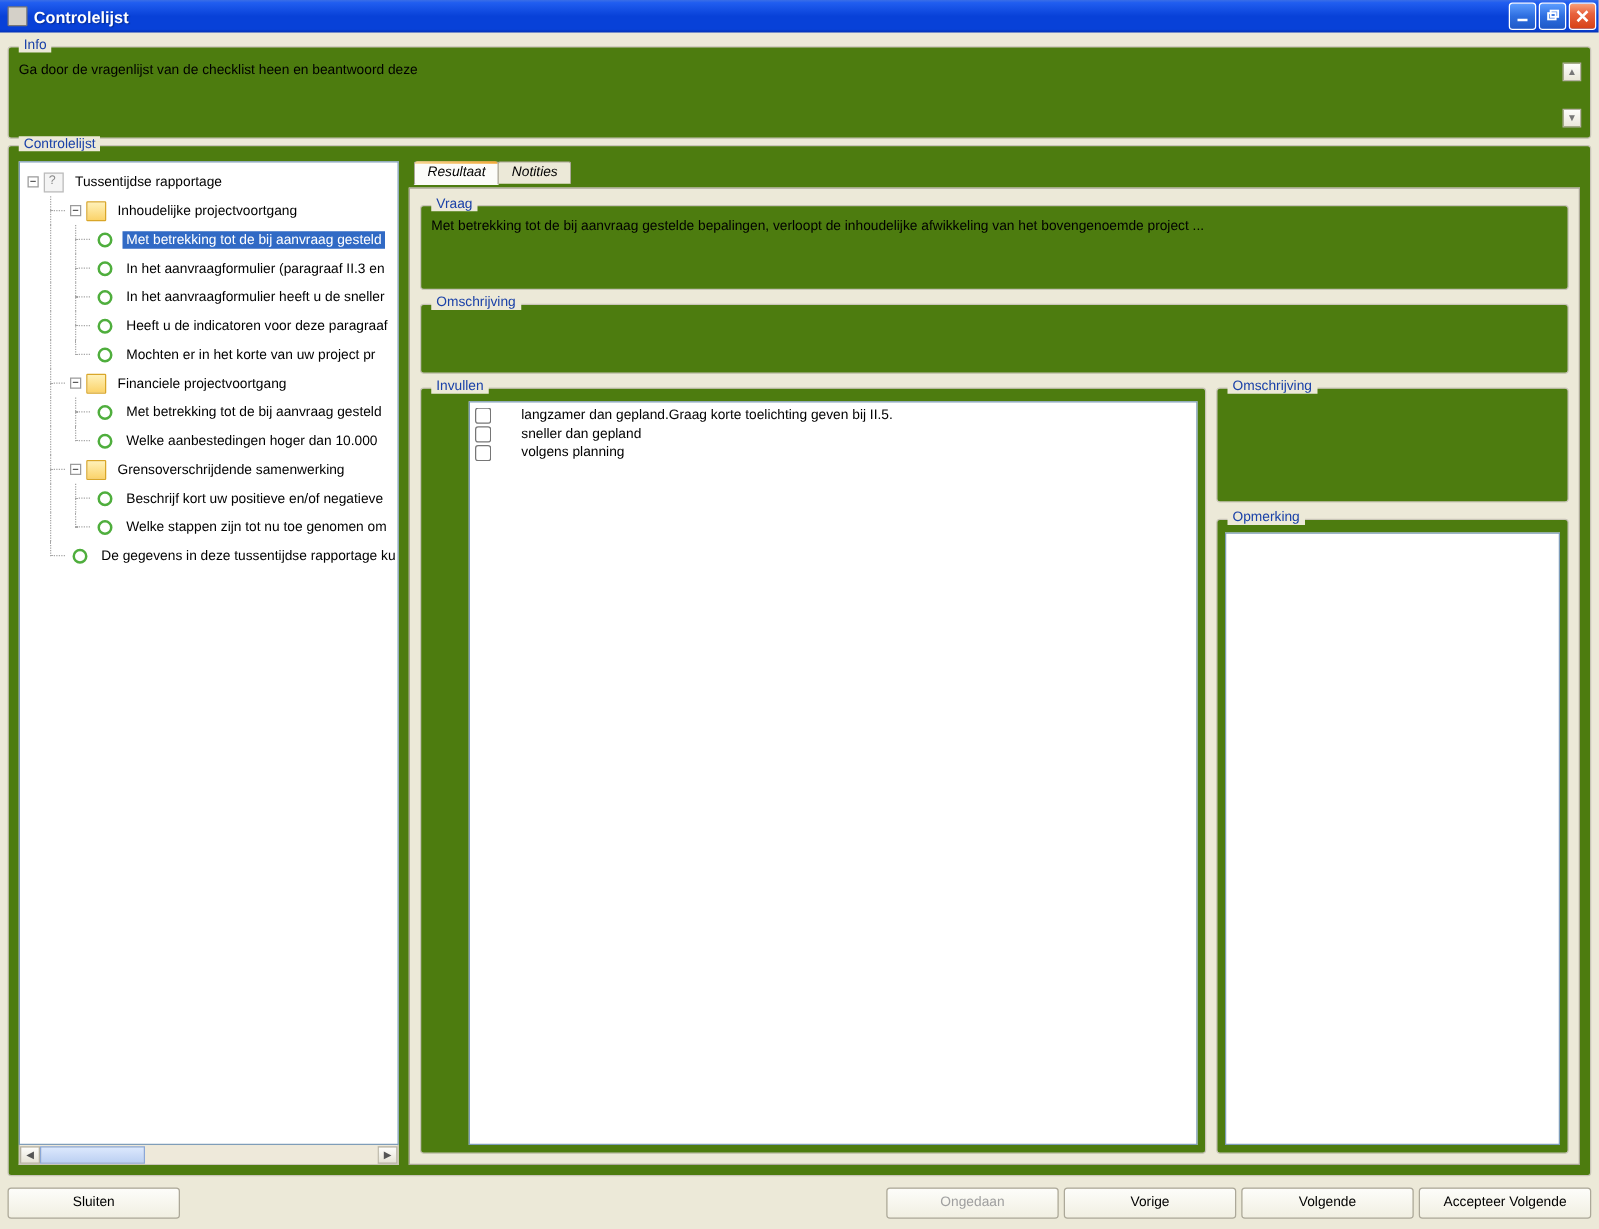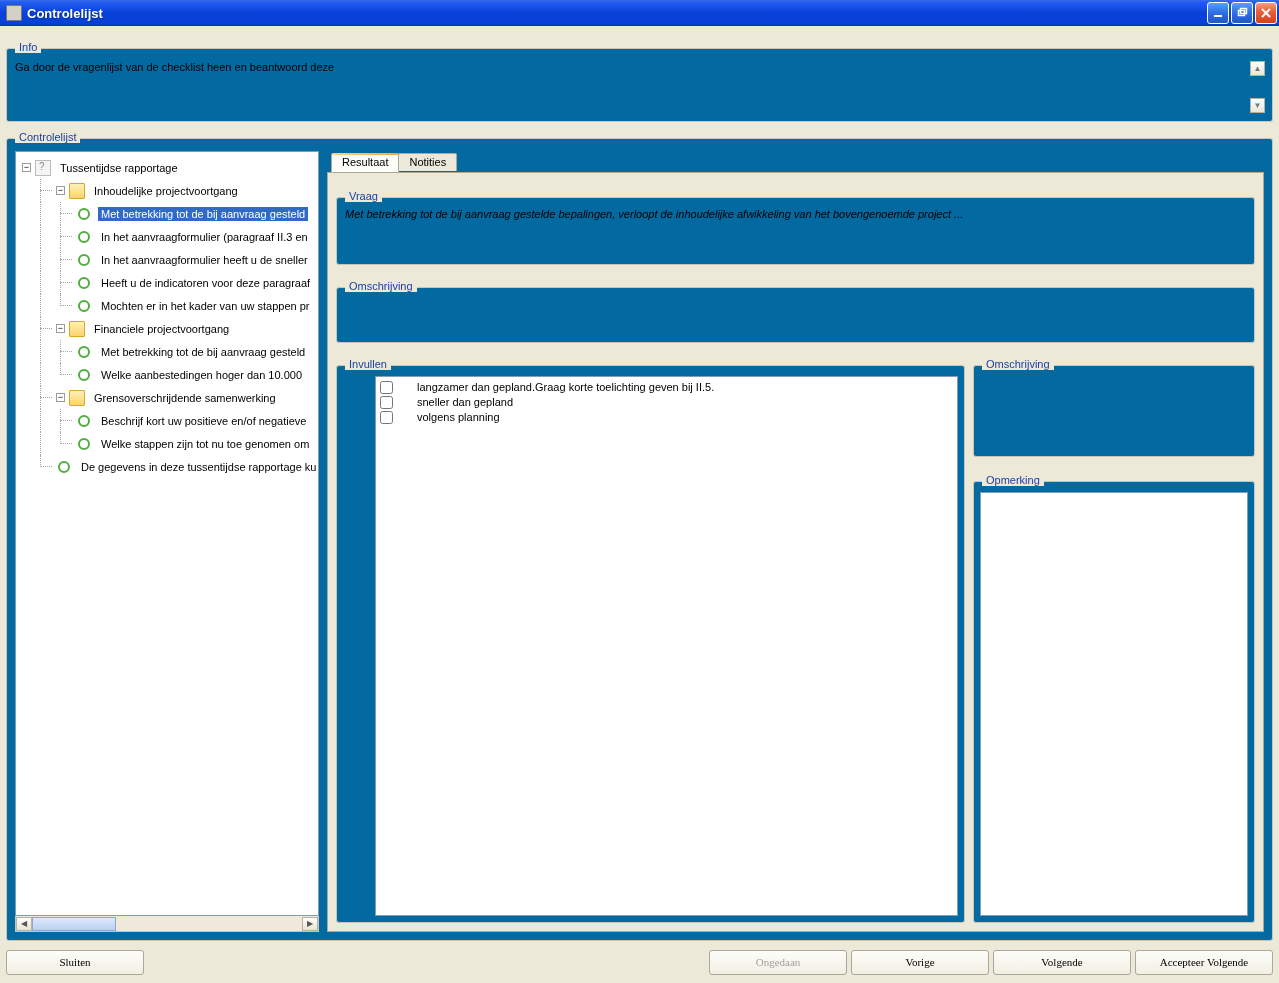--- a/index.html
+++ b/index.html
@@ -52,22 +52,22 @@
     height: calc(983px - 26px);
     padding: 6px 6px 6px 6px;
     display: flex; flex-direction: column;
   }
 
   
   .groupbox {
     border: 1px solid #c9c5b8;
     border-radius: 3px;
     position: relative;
-    margin-top: 16px;
-    background: #0369a1;
+    margin-top: 5px;
+    background: #4d7c0f;
   }
   .groupbox > .gbtitle {
     position: absolute;
     top: -8px; left: 8px;
     padding: 0 4px;
     background: #ece9d8;
     color: #1a41a8;
     font-size: 11px;
   }
   .groupbox-inner {
@@ -199,23 +199,24 @@
     border-left:1px dotted #a7a7a7;
   }
 
   
   .rightpanel {
     flex: 1;
     display:flex; flex-direction:column;
     min-width:0;
   }
   .tabsbar {
-    display:flex; align-items:center;
+    display:flex; align-items:flex-start;
     height:21px;
     padding-left:4px;
+    font-style:italic;
   }
   .tab {
     padding: 2px 10px 3px 10px;
     border:1px solid #aca899;
     border-bottom:none;
     background:#ece9d8;
     margin-right:-1px;
     position:relative;
     border-radius: 2px 2px 0 0;
   }
@@ -234,21 +235,21 @@
     flex:1;
     border:1px solid #aca899;
     background:#ece9d8;
     padding:8px;
     display:flex;flex-direction:column;
     gap:6px;
     min-height:0;
   }
 
   .gb-sm { flex:0 0 auto; }
-  .gb-sm .groupbox-inner { padding:10px 8px 8px 8px;font-style:italic; }
+  .gb-sm .groupbox-inner { padding:10px 8px 8px 8px; }
   .vraag { height:68px; }
   .omsch1 { height:56px; }
 
   .row2 { flex:1; display:flex; gap:8px; min-height:0;}
   .invullen { flex:1; display:flex; flex-direction:column;padding-left:32px; }
   .invullen .listbox {
     flex:1;
     background:#fff;
     border:1px solid #7f9db9;
     padding:3px 2px;
@@ -267,21 +268,20 @@
   }
   .opmerking .groupbox-inner { height: calc(100% - 4px); padding:10px 6px 6px 6px;}
   .sidecol .opmerking { display:flex;flex-direction:column;text-decoration:underline; }
   .sidecol .opmerking .groupbox-inner{flex:1;}
 
   
   .buttons {
     flex:0 0 auto; height:36px;
     display:flex; align-items:center;
     padding: 6px 0 0 0;
-    font-family: Liberation Serif, serif;
   }
   .buttons .spacer { flex:1; }
   .btn {
     width:138px; height:25px;
     border:1px solid #aca899;
     background:linear-gradient(to bottom,#fdfdfa,#f1efe2);
     border-radius:3px;
     margin-left:4px;
     display:flex;align-items:center;justify-content:center;
     cursor:pointer;
@@ -384,21 +384,21 @@
               </span>
             <span class="label">Heeft u de indicatoren voor deze paragraaf</span>
           </div>
           <div class="node">
             <span class="lines"><span class="ind"></span><span class="ind v"></span><span class="ind te"></span></span>
             <span class="ico circle">
                 <svg viewBox="0 0 14 14">
                   <circle cx="7" cy="7" r="5" fill="none" stroke="#4fae3d" stroke-width="2"></circle>
                 </svg>
               </span>
-            <span class="label">Mochten er in het kader van uw stappen pr</span>
+            <span class="label">Mochten er in het korte van uw project pr</span>
           </div>
 
           <div class="node">
             <span class="lines"><span class="ind"></span><span class="ind vh"></span></span>
             <span class="exp">−</span>
             <span class="ico folder"></span>
             <span class="label">Financiele projectvoortgang</span>
           </div>
           <div class="node">
             <span class="lines"><span class="ind"></span><span class="ind v"></span><span class="ind vh"></span></span>

